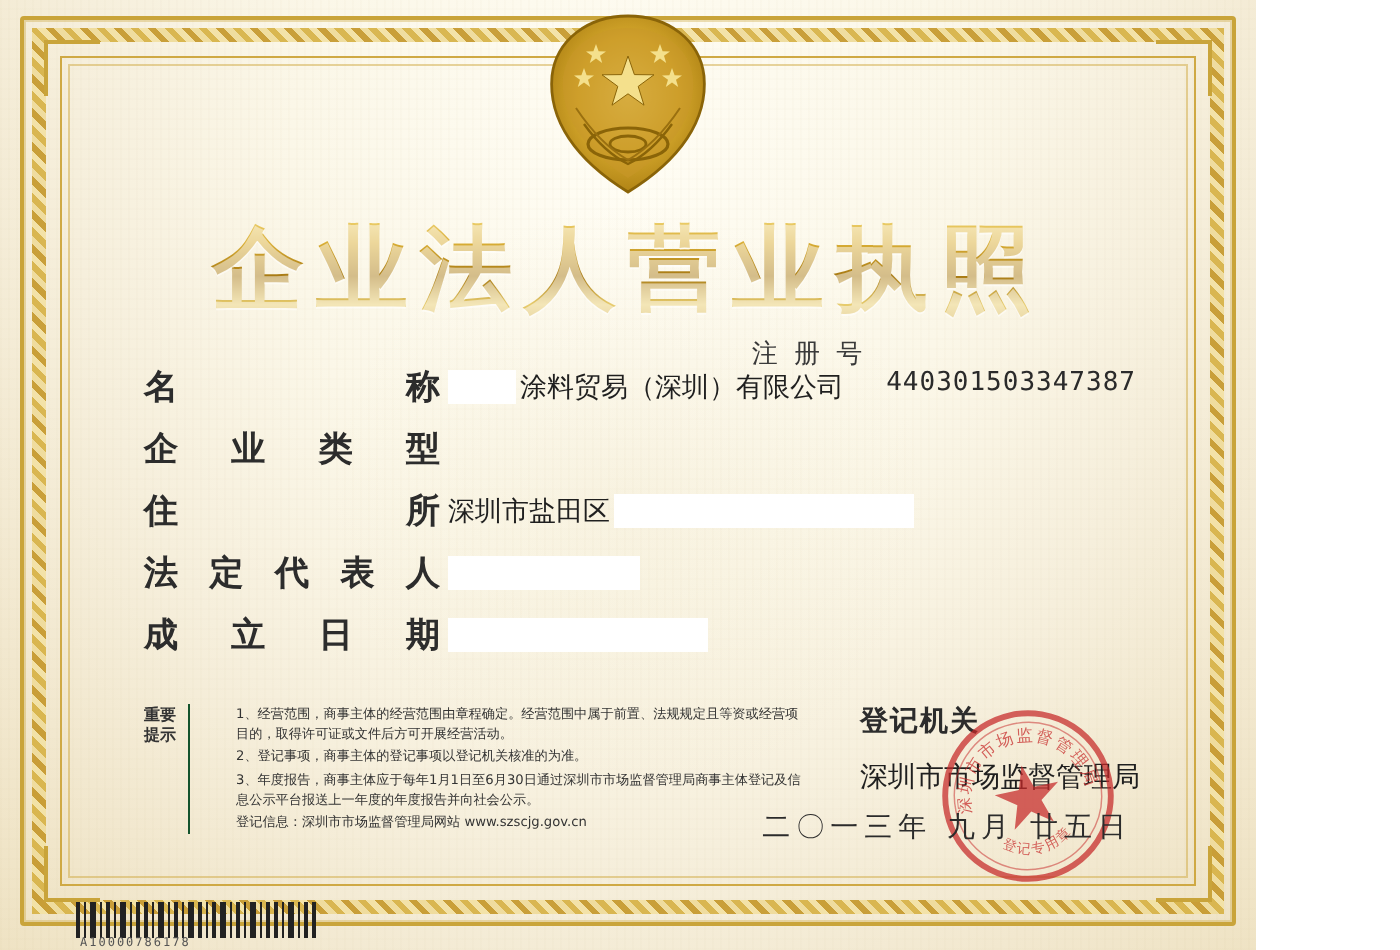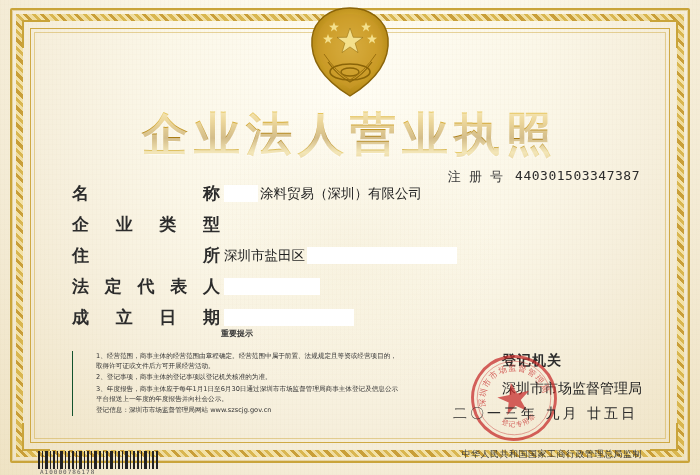--- a/index.html
+++ b/index.html
@@ -5,21 +5,21 @@
   html, body {
     margin: 0;
     padding: 0;
     background: #ffffff;
   }
   body {
     font-family: "Liberation Sans", sans-serif;
   }
   #page {
     position: relative;
-    width: 700px;
+    width: 628px;
     height: 475px;
     overflow: hidden;
     background: #7dd3fc;
   }
 
   
   .paper {
     position: absolute;
     inset: 0;
     background:
@@ -115,20 +115,21 @@
     font-family: "DejaVu Sans", sans-serif;
     font-size: 13px;
     color: #3a3a3a;
     letter-spacing: 2px;
   }
   .reg-value {
     font-family: "DejaVu Sans Mono", monospace;
     font-size: 13px;
     color: #2b2b2b;
     letter-spacing: .5px;
+    margin-top: 16px;
   }
 
   
   .fields {
     position: absolute;
     left: 72px;
     top: 178px;
     width: 560px;
   }
   .field-row {
@@ -163,25 +164,24 @@
     box-shadow: 0 0 0 0 rgba(0,0,0,0);
     height: 17px;
     vertical-align: middle;
     margin-right: 2px;
   }
 
   
   .notice {
     position: absolute;
     left: 72px;
-    top: 328px;
+    top: 352px;
     width: 330px;
     display: flex;
     gap: 6px;
-    flex-direction: column;
   }
   .notice-title {
     flex: 0 0 16px;
     font-family: "DejaVu Sans", sans-serif;
     font-size: 8px;
     font-weight: bold;
     line-height: 1.25;
     color: #333;
     text-align: center;
     padding-top: 1px;
@@ -416,21 +416,20 @@
       <textPath href="#sealTop" startOffset="50%" text-anchor="middle">深圳市市场监督管理局</textPath>
     </text>
     <path id="sealBot" d="M 22 62 A 30 30 0 0 0 78 62" fill="none"></path>
     <text font-family="DejaVu Sans, sans-serif" font-size="7.5" fill="#c62828" letter-spacing="1">
       <textPath href="#sealBot" startOffset="50%" text-anchor="middle">登记专用章</textPath>
     </text>
   </svg>
 
   <div class="issue-date">二〇一三年 九月 廿五日</div>
 
-  <div class="footer">中华人民共和国国家工商行政管理总局监制</div>
 
   <svg class="barcode" viewBox="0 0 120 18" preserveAspectRatio="none">
     <g fill="#222">
       <rect x="0" y="0" width="2" height="18"></rect>
         <rect x="4" y="0" width="1" height="18"></rect>
       <rect x="7" y="0" width="3" height="18"></rect>
         <rect x="12" y="0" width="1" height="18"></rect>
       <rect x="15" y="0" width="2" height="18"></rect>
         <rect x="19" y="0" width="1" height="18"></rect>
       <rect x="22" y="0" width="3" height="18"></rect>

